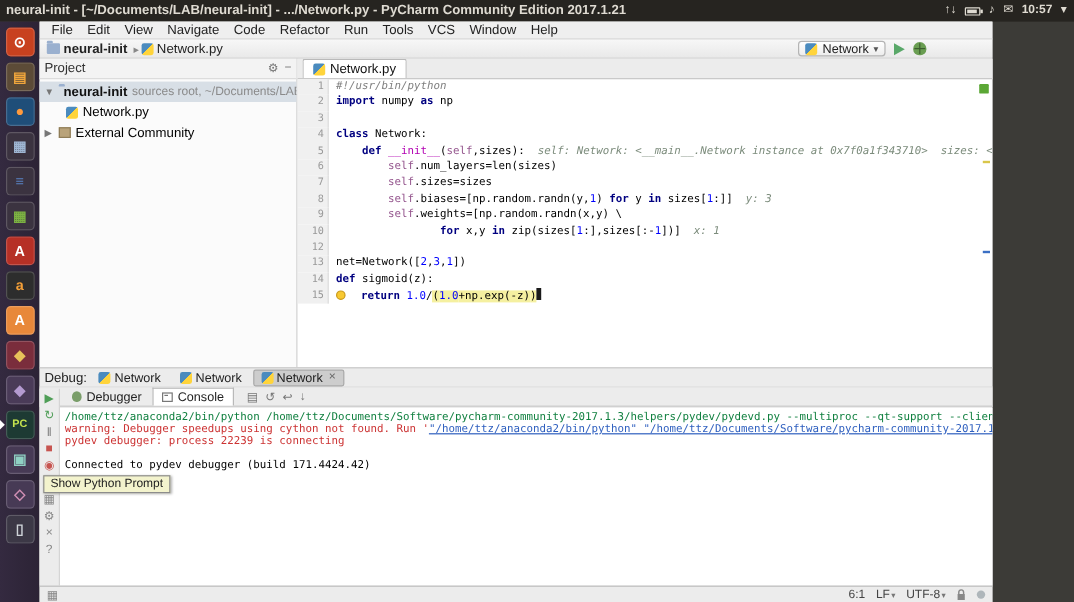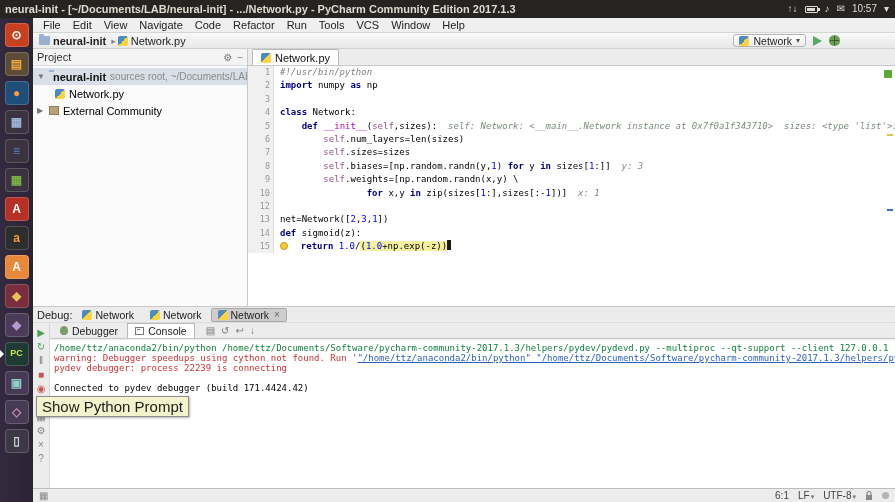--- a/index.html
+++ b/index.html
@@ -13,34 +13,34 @@
     position:absolute; left:0; top:0; width:895px; height:18px;
     background:#262420; color:#dfdbd2; display:flex; align-items:center;
     font-size:11px;
   }
   .win-title { font-weight:bold; padding-left:5px; white-space:nowrap; overflow:hidden; }
   .tray { margin-left:auto; display:flex; align-items:center; gap:7px; padding-right:6px; }
   .tray .t-ico { font-size:10px; color:#dfdbd2; line-height:1; }
   .batt { width:13px; height:7px; border:1px solid #dfdbd2; border-radius:1px; position:relative; }
   .batt::after { content:""; position:absolute; right:-3px; top:1px; width:2px; height:3px; background:#dfdbd2; }
   .batt i { position:absolute; left:1px; top:1px; bottom:1px; width:8px; background:#dfdbd2; }
-  .tray .time { font-weight:normal; }
+  .tray .time { font-weight:bold; }
   
   .launcher {
     position:absolute; left:0; top:18px; width:33px; height:484px;
     background:linear-gradient(90deg,#342a40,#2c2335); display:flex; flex-direction:column; align-items:center; padding-top:2px;
   }
   .l-item { position:relative; width:33px; height:29px; display:flex; align-items:center; justify-content:center; }
   .l-tile { width:24px; height:24px; border-radius:4px; display:flex; align-items:center; justify-content:center;
     box-shadow: inset 0 0 0 1px rgba(255,255,255,.18); }
   .l-glyph { font-size:12px; font-weight:bold; line-height:1; }
   .l-item.focused::before { content:""; position:absolute; left:0; top:11px; border-left:4px solid #fff;
     border-top:4px solid transparent; border-bottom:4px solid transparent; }
   
-  .ide { position:absolute; left:33px; top:18px; width:862px; height:484px; background:#ececec;padding-left:16px; }
+  .ide { position:absolute; left:33px; top:18px; width:794px; height:484px; background:#ececec;padding-left:16px; }
   .menubar { position:absolute; left:0; top:0; width:100%; height:15px; background:#efefef;
     border-bottom:1px solid #d5d5d5; display:flex; align-items:center; font-size:11px; color:#222; padding-left:4px; }
   .menu-item { padding:0 6px; cursor:default; }
   .toolbar { position:absolute; left:0; top:15px; width:100%; height:16px; background:linear-gradient(#f7f7f7,#e9e9e9);
     border-bottom:1px solid #cfcfcf; display:flex; align-items:center; font-size:11px; color:#222; padding-left:6px; }
   .crumb-bold { font-weight:bold; margin:0 3px; }
   .crumb-sep { color:#888; margin:0 2px; font-size:9px; }
   .folder-ico { width:11px; height:9px; background:#9ab0cf; border-radius:1px; position:relative; display:inline-block; }
   .folder-ico::before { content:""; position:absolute; left:0; top:-2px; width:5px; height:2px; background:#9ab0cf; border-radius:1px 1px 0 0; }
   .py-ico { width:10px; height:10px; border-radius:2px; display:inline-block;
@@ -106,37 +106,37 @@
   .tool-ico { color:#777; font-size:10px; padding:0 3px; }
   .dbg-left { position:absolute; left:0; top:17px; bottom:0; width:17px; background:#ececec; border-right:1px solid #d5d5d5;
     display:flex; flex-direction:column; align-items:center; gap:4px; padding-top:4px; }
   .dbg-ico { font-size:10px; line-height:1; cursor:default; }
   .console { position:absolute; left:17px; top:33px; right:0; bottom:0; background:#fff; overflow:hidden;
     font-family:"DejaVu Sans Mono", monospace; font-size:9px; padding:3px 0 0 4px; }
   .con-row { height:10px; line-height:10px; white-space:pre; overflow:hidden; }
   .con-out { color:#000; } .con-err { color:#cc3333; } .con-cmd { color:#118040; }
   .con-link { color:#2e5fbf; text-decoration:underline; }
   .tooltip { position:absolute; left:3px; top:89px; background:#f3f3cd; border:1px solid #8c8c8c; color:#222;
-    font-size:15px; padding:1px 5px; white-space:nowrap; box-shadow:1px 1px 2px rgba(0,0,0,.3); z-index:5; }
+    font-size:10px; padding:1px 5px; white-space:nowrap; box-shadow:1px 1px 2px rgba(0,0,0,.3); z-index:5; }
   
   .statusbar { position:absolute; left:0; top:470px; width:100%; height:14px; background:#ececec; border-top:1px solid #bdbdbd;
     display:flex; align-items:center; font-size:10px; color:#444; padding:0 6px; }
   .sb-right { margin-left:auto; display:flex; align-items:center; gap:9px; }
   .sb-caret { font-size:7px; color:#777; margin-left:1px; }
   .sb-grid { color:#888; font-size:10px; }
   .lock-svg { display:block; }
   .sb-ind { width:7px; height:7px; border-radius:50%; background:#aeb6ba; }
 </style>
 </head>
 <body>
 
 <div class="screen">
 
   <div class="top-panel">
-    <span class="win-title">neural-init - [~/Documents/LAB/neural-init] - .../Network.py - PyCharm Community Edition 2017.1.3</span>
+    <span class="win-title">neural-init - [~/Documents/LAB/neural-init] - .../Network.py - PyCharm Community Edition 2017.1.21</span>
     <div class="tray">
       <span class="t-ico">↑↓</span>
       <span class="batt">
           <i></i>
         </span>
       <span class="t-ico">♪</span>
       <span class="t-ico">✉</span>
       <span class="t-ico time">10:57</span>
       <span class="t-ico">▾</span>
     </div>

